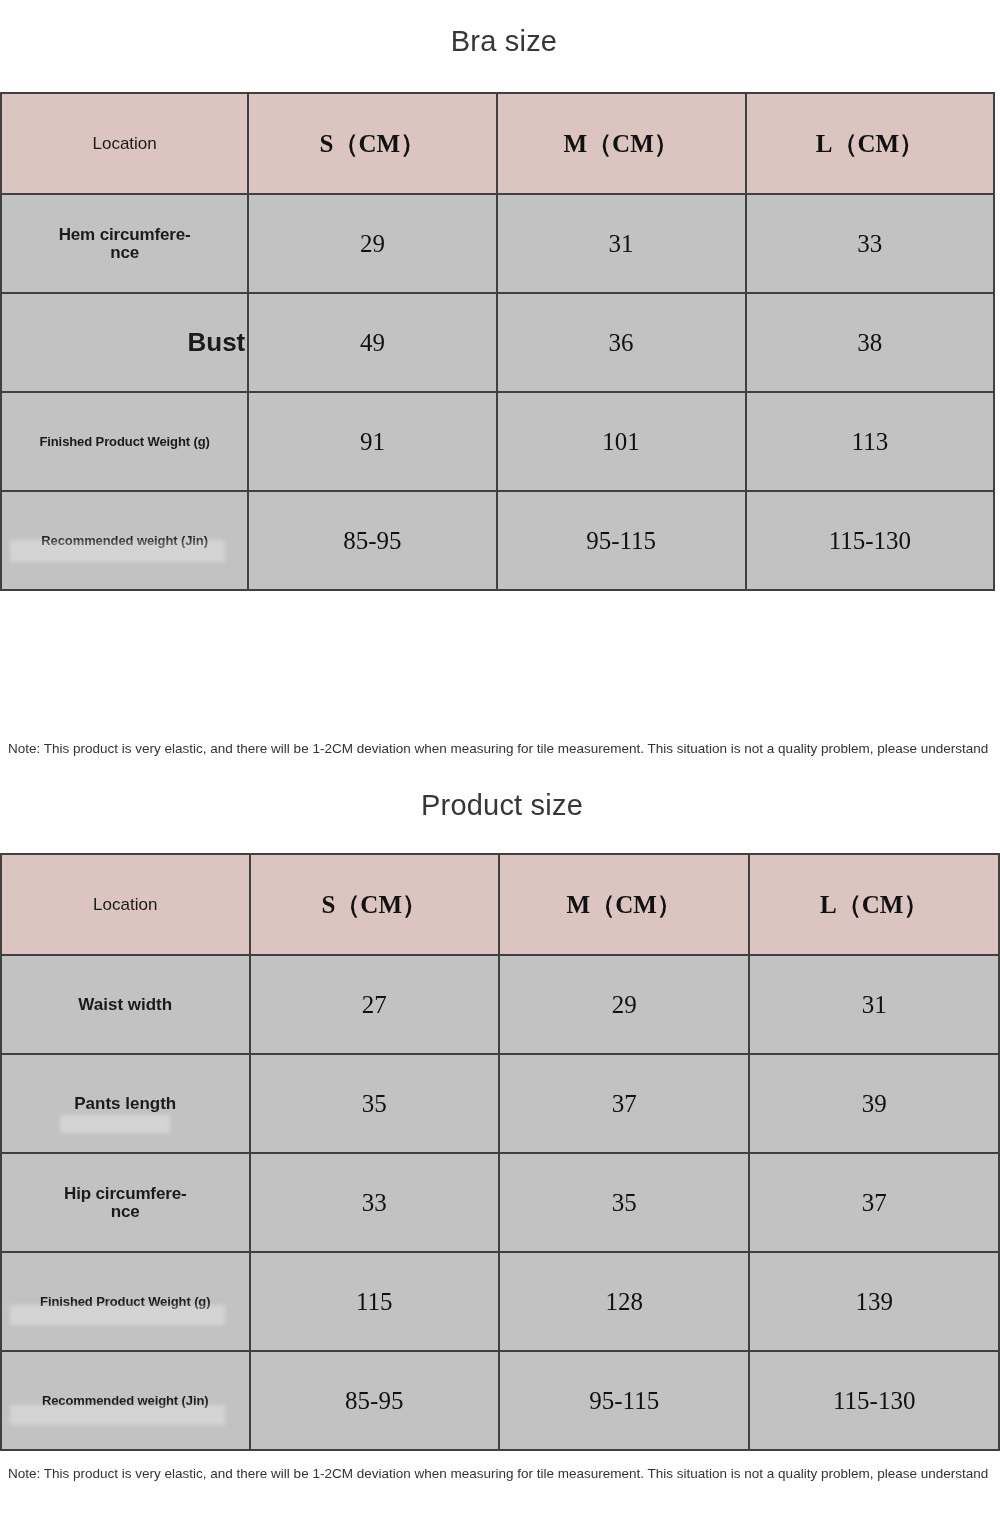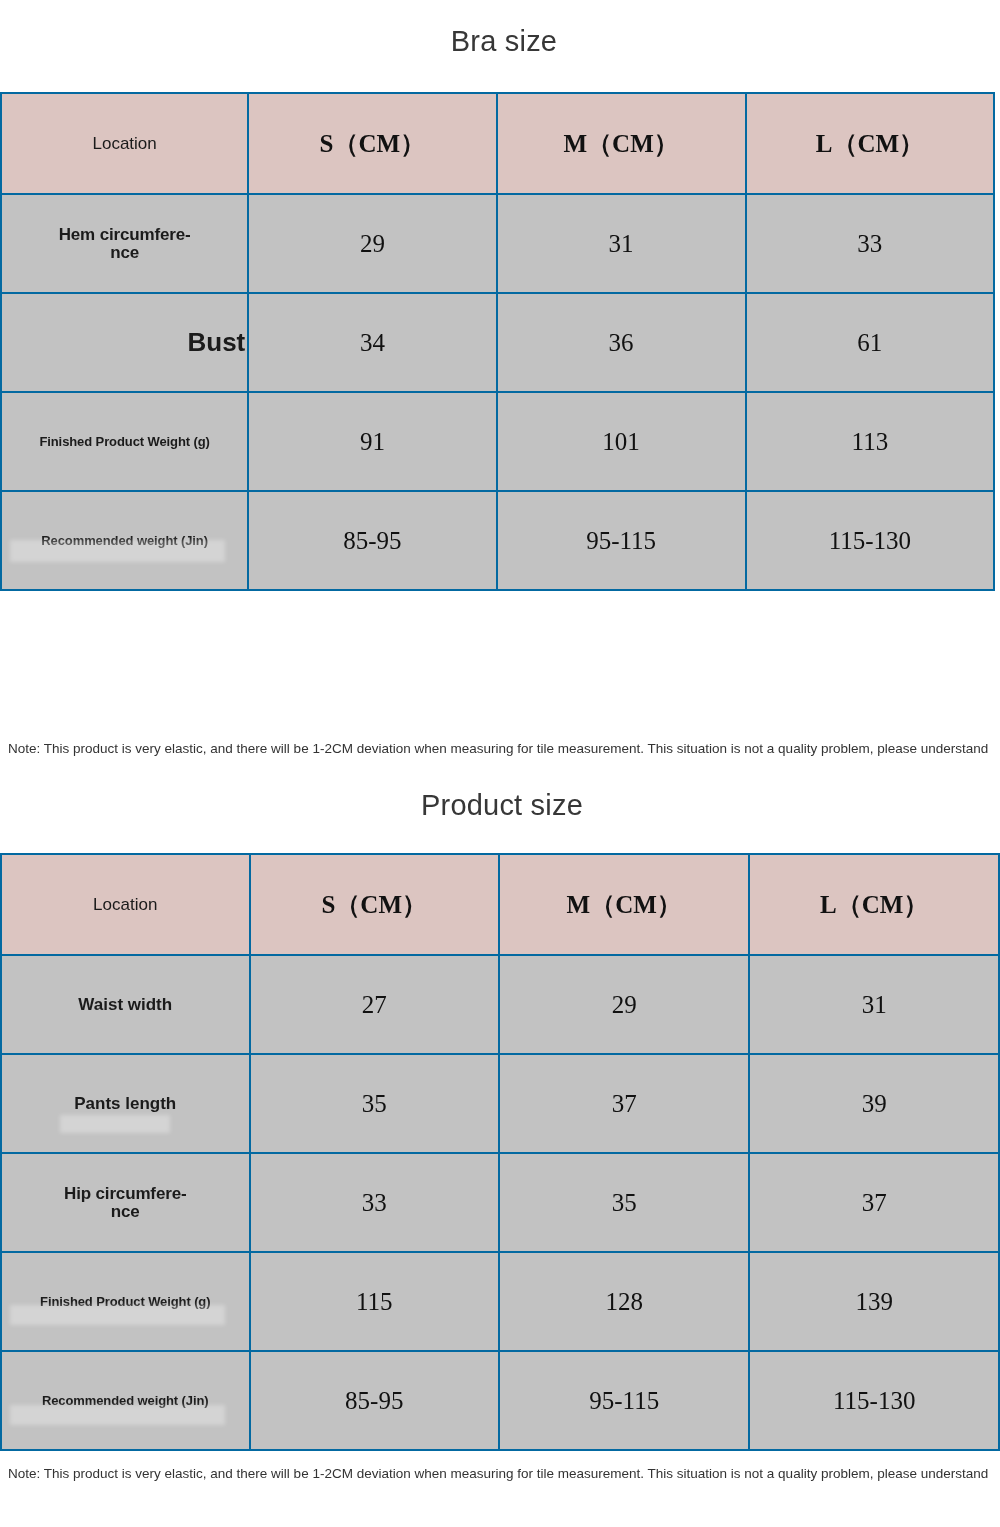--- a/index.html
+++ b/index.html
@@ -54,21 +54,21 @@
     left: 0px;
     width: 1000px;
   }
   .size-table col.c-loc  { width: 24.9%; }
   .size-table col.c-s    { width: 25.0%; }
   .size-table col.c-m    { width: 25.1%; }
   .size-table col.c-l    { width: 25.0%; }
 
   .size-table th,
   .size-table td {
-    border: 2px solid #0369a1;
+    border: 2px solid #404040;
     padding: 0;
     text-align: center;
     vertical-align: middle;
     overflow: hidden;
   }
 
   .size-table thead th {
     background: #dcc5c1;
     height: 99px;
   }
@@ -198,27 +198,27 @@
         </td>
         <td>
           <span class="val">33</span>
         </td>
       </tr>
       <tr>
         <td>
           <span class="row-label big">Bust</span>
         </td>
         <td>
-          <span class="val">34</span>
+          <span class="val">49</span>
         </td>
         <td>
           <span class="val">36</span>
         </td>
         <td>
-          <span class="val">61</span>
+          <span class="val">38</span>
         </td>
       </tr>
       <tr>
         <td>
           <span class="row-label wide">Finished Product Weight (g)</span>
         </td>
         <td>
           <span class="val">91</span>
         </td>
         <td>

